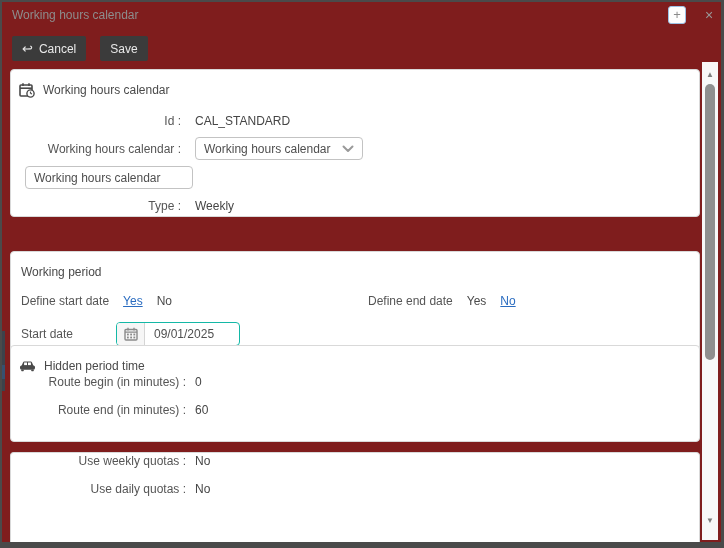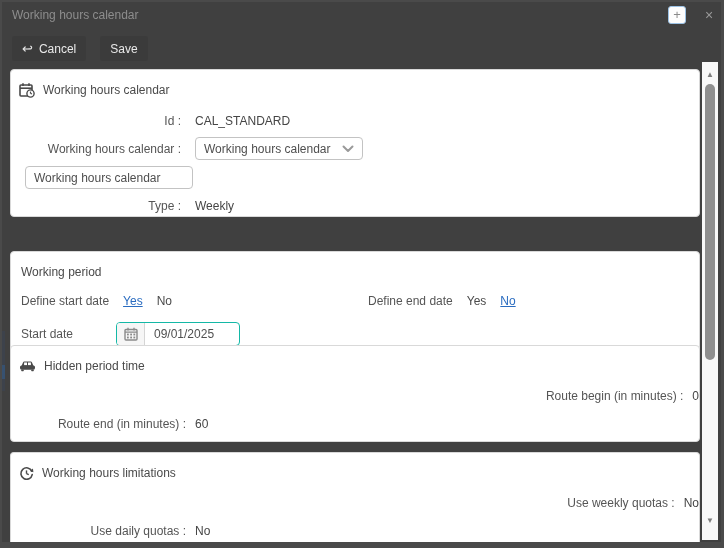--- a/index.html
+++ b/index.html
@@ -4,21 +4,21 @@
 <style>
   * { margin:0; padding:0; box-sizing:border-box; }
   html,body { background:#ffffff; }
   body {
     width:724px; height:548px;
     font-family:"Liberation Sans", sans-serif;
     font-size:12px; color:#555;
   }
   .dialog {
     position:relative; width:724px; height:548px;
-    background:#404040;
+    background:#7f1d1d;
     border:2px solid #4a4a4a;
     border-right-width:3px;
     border-bottom-width:6px;
     overflow:hidden;
   }
   
   .notch { position:absolute; left:-2px; top:329px; width:5px; height:60px; background:#3d424b; }
   .notch-blue { position:absolute; left:-2px; top:363px; width:5px; height:14px; background:#375170; }
 
   .titlebar-title { position:absolute; left:10px; top:6px; font-size:12px; color:#8d8d8d; }
@@ -94,21 +94,21 @@
   .datebox {
     display:flex; align-items:stretch; width:124px; height:24px;
     border:1px solid #14b8a6; border-radius:4px; background:#fff; overflow:hidden;
   }
   .datebox .cal-cell {
     width:28px; background:#f6f6f6; border-right:1px solid #d5d5d5;
     display:flex; align-items:center; justify-content:center; cursor:pointer;
   }
   .datebox .date-text { display:flex; align-items:center; padding-left:9px; color:#4f4f4f; }
 
-  .row-a { margin-top:14px; height:16px;justify-content:flex-end; }
+  .row-a { height:16px; }
   .row-b { margin-top:12px; height:16px; }
   .flabel-wide { width:175px; text-align:right; color:#555; flex:0 0 auto; }
   .fvalue-n { margin-left:9px; color:#454545; }
 
   
   .scrollbar { position:absolute; left:700px; top:60px; width:16px; height:478px; background:#f8f8f8; }
   .sb-up, .sb-down {
     position:absolute; left:0; width:16px; height:14px;
     color:#7d7d7d; font-size:8px; text-align:center; line-height:14px; cursor:pointer;
   }
@@ -242,31 +242,20 @@
       <span class="flabel-wide">Route begin (in minutes) :</span>
       <span class="fvalue-n">0</span>
     </div>
     <div class="frow row-b">
       <span class="flabel-wide">Route end (in minutes) :</span>
       <span class="fvalue-n">60</span>
     </div>
   </div>
 
   <div class="section sec-4">
-    <div class="sec-header">
-      <span>
-        <svg width="15" height="15" viewBox="0 0 15 15">
-          <path d="M 12.8 5.2 A 5.7 5.7 0 1 0 13.2 8.6" fill="none" stroke="#4a4a4a" stroke-width="1.6" stroke-linecap="round"></path>
-          <polygon points="13.9,2.6 14.4,6.3 10.9,5.1" fill="#4a4a4a"></polygon>
-          <line x1="7.5" y1="4.4" x2="7.5" y2="7.7" stroke="#4a4a4a" stroke-width="1.4"></line>
-          <line x1="7.5" y1="7.7" x2="9.8" y2="8.6" stroke="#4a4a4a" stroke-width="1.4"></line>
-        </svg>
-      </span>
-      <span>Working hours limitations</span>
-    </div>
 
     <div class="frow row-a">
       <span class="flabel-wide">Use weekly quotas :</span>
       <span class="fvalue-n">No</span>
     </div>
     <div class="frow row-b">
       <span class="flabel-wide">Use daily quotas :</span>
       <span class="fvalue-n">No</span>
     </div>
   </div>

